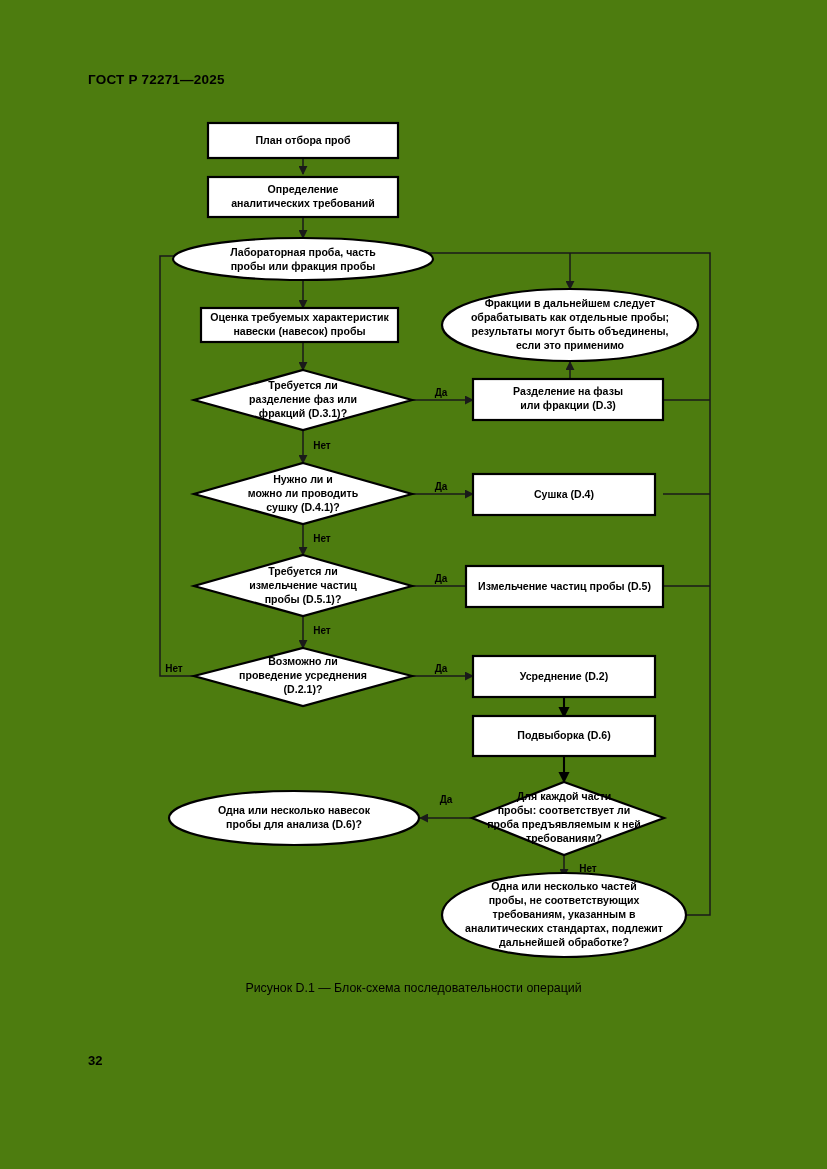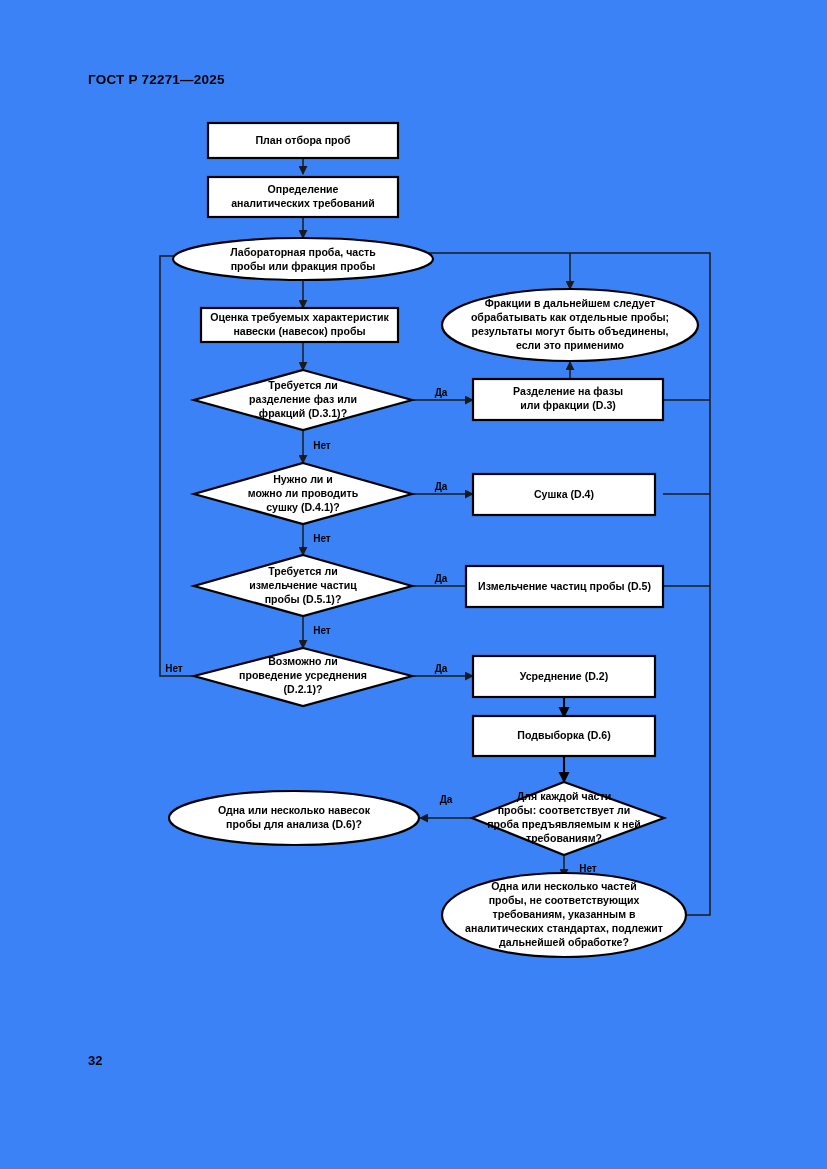--- a/index.html
+++ b/index.html
@@ -9,21 +9,21 @@
     background: #ffffff;
   }
   body {
     font-family: "Liberation Sans", "DejaVu Sans", sans-serif;
     color: #000000;
   }
   #page {
     position: relative;
     width: 827px;
     height: 1169px;
-    background: #3b82f6;
+    background: #4d7c0f;
     overflow: hidden;
   }
   #doc-header {
     position: absolute;
     left: 88px;
     top: 72px;
     font-size: 13.5px;
     font-weight: bold;
     letter-spacing: 0.2px;
     white-space: nowrap;
@@ -251,16 +251,17 @@
       <ellipse class="shape" cx="564" cy="915" rx="122" ry="42"></ellipse>
       <text class="node-label" x="564" y="887">Одна или несколько частей</text>
       <text class="node-label" x="564" y="901">пробы, не соответствующих</text>
       <text class="node-label" x="564" y="915">требованиям, указанным в</text>
       <text class="node-label" x="564" y="929">аналитических стандартах, подлежит</text>
       <text class="node-label" x="564" y="943">дальнейшей обработке?</text>
     </g>
 
   </svg>
 
+  <div id="figure-caption">Рисунок D.1 — Блок-схема последовательности операций</div>
 
   <div id="page-number">32</div>
 
 </div>
 
 </body></html>

